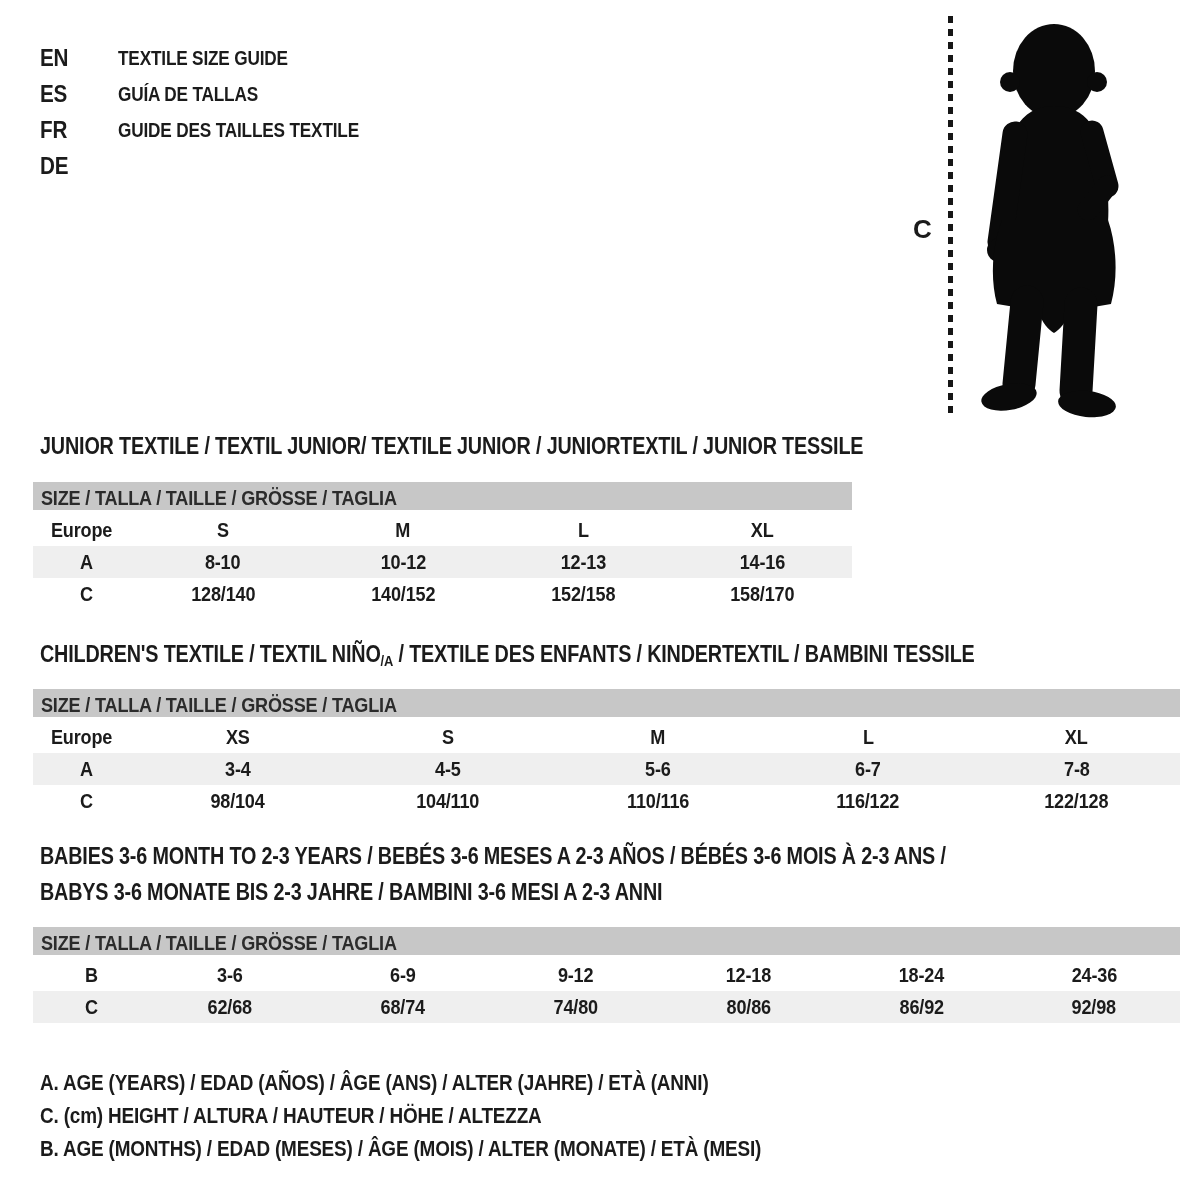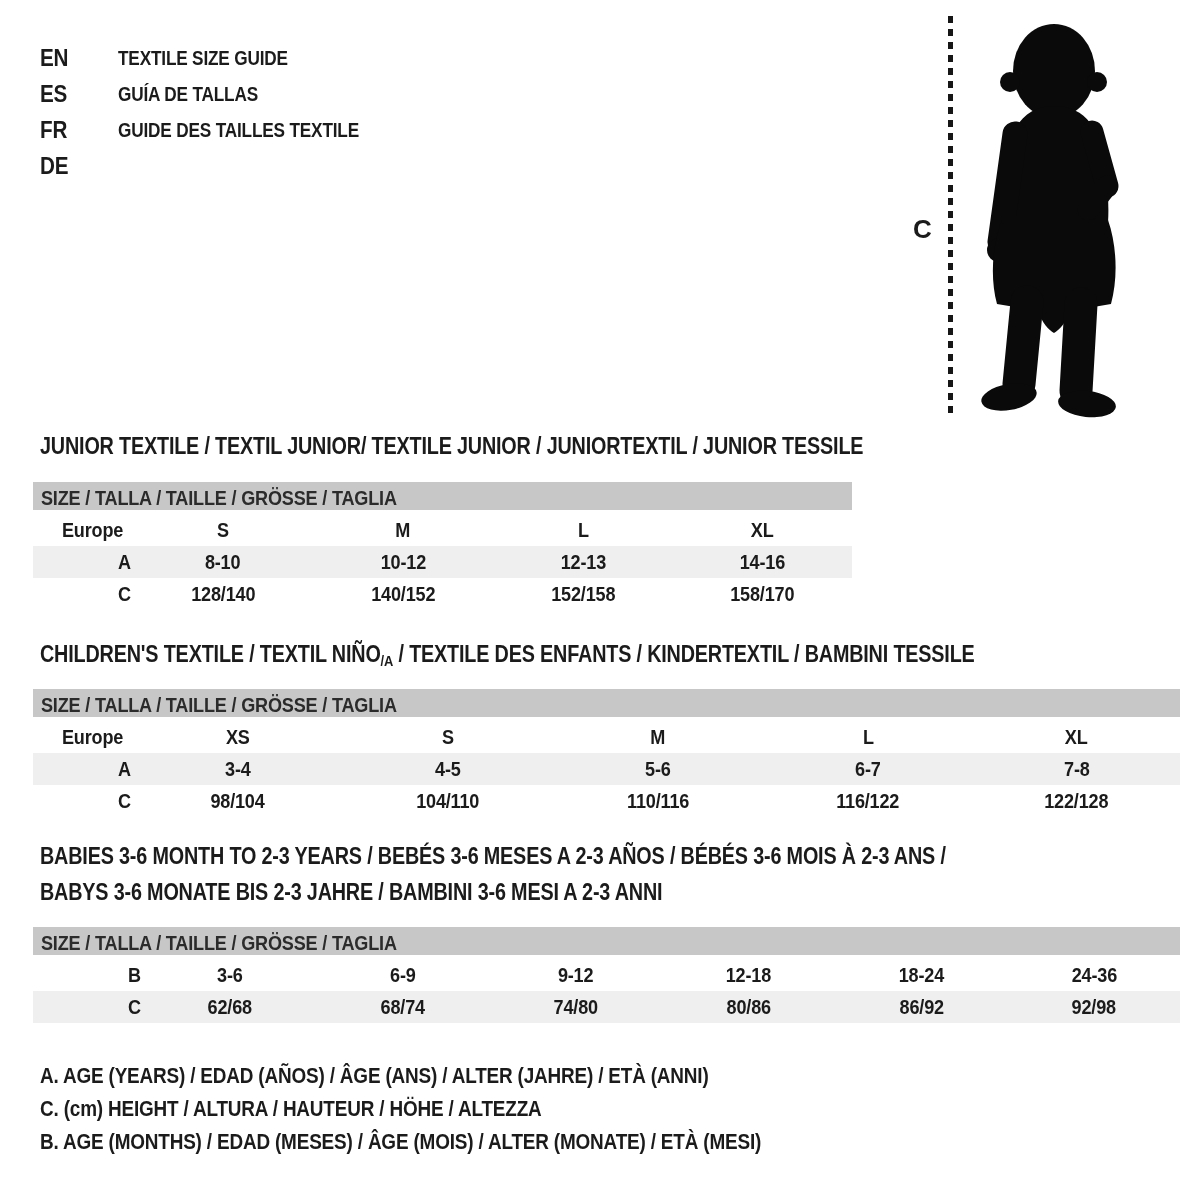--- a/index.html
+++ b/index.html
@@ -33,26 +33,26 @@
 
   
   .tbl-wrap { position:absolute; }
   .size-bar {
     height:28px; background:#c7c7c7; color:#2b2b2b;
     display:flex; align-items:flex-end; padding-left:8px; font-size:21px;
   }
   table { width:100%; border-collapse:collapse; table-layout:fixed; margin-top:4px; }
   tr { height:32px; }
   td { font-size:21px; text-align:center; vertical-align:middle; padding:0; }
-  td.lab { text-align:right; padding-left:8px; }
+  td.lab { text-align:center; padding-left:8px; }
   tr.alt td { background:#efefef; }
 
   
   .legend { position:absolute; left:40px; top:1063px; }
-  .legend-line { height:33px; font-size:22px; display:flex; align-items:flex-start; }
+  .legend-line { height:33px; font-size:22px; display:flex; align-items:flex-end; }
 </style>
 </head>
 <body>
 
 <div class="lang-block">
   <div class="lang-row">
     <span class="lang-code"><span class="cx">EN</span></span>
     <span class="lang-title"><span class="cx">TEXTILE SIZE GUIDE</span></span>
   </div>
   <div class="lang-row">

